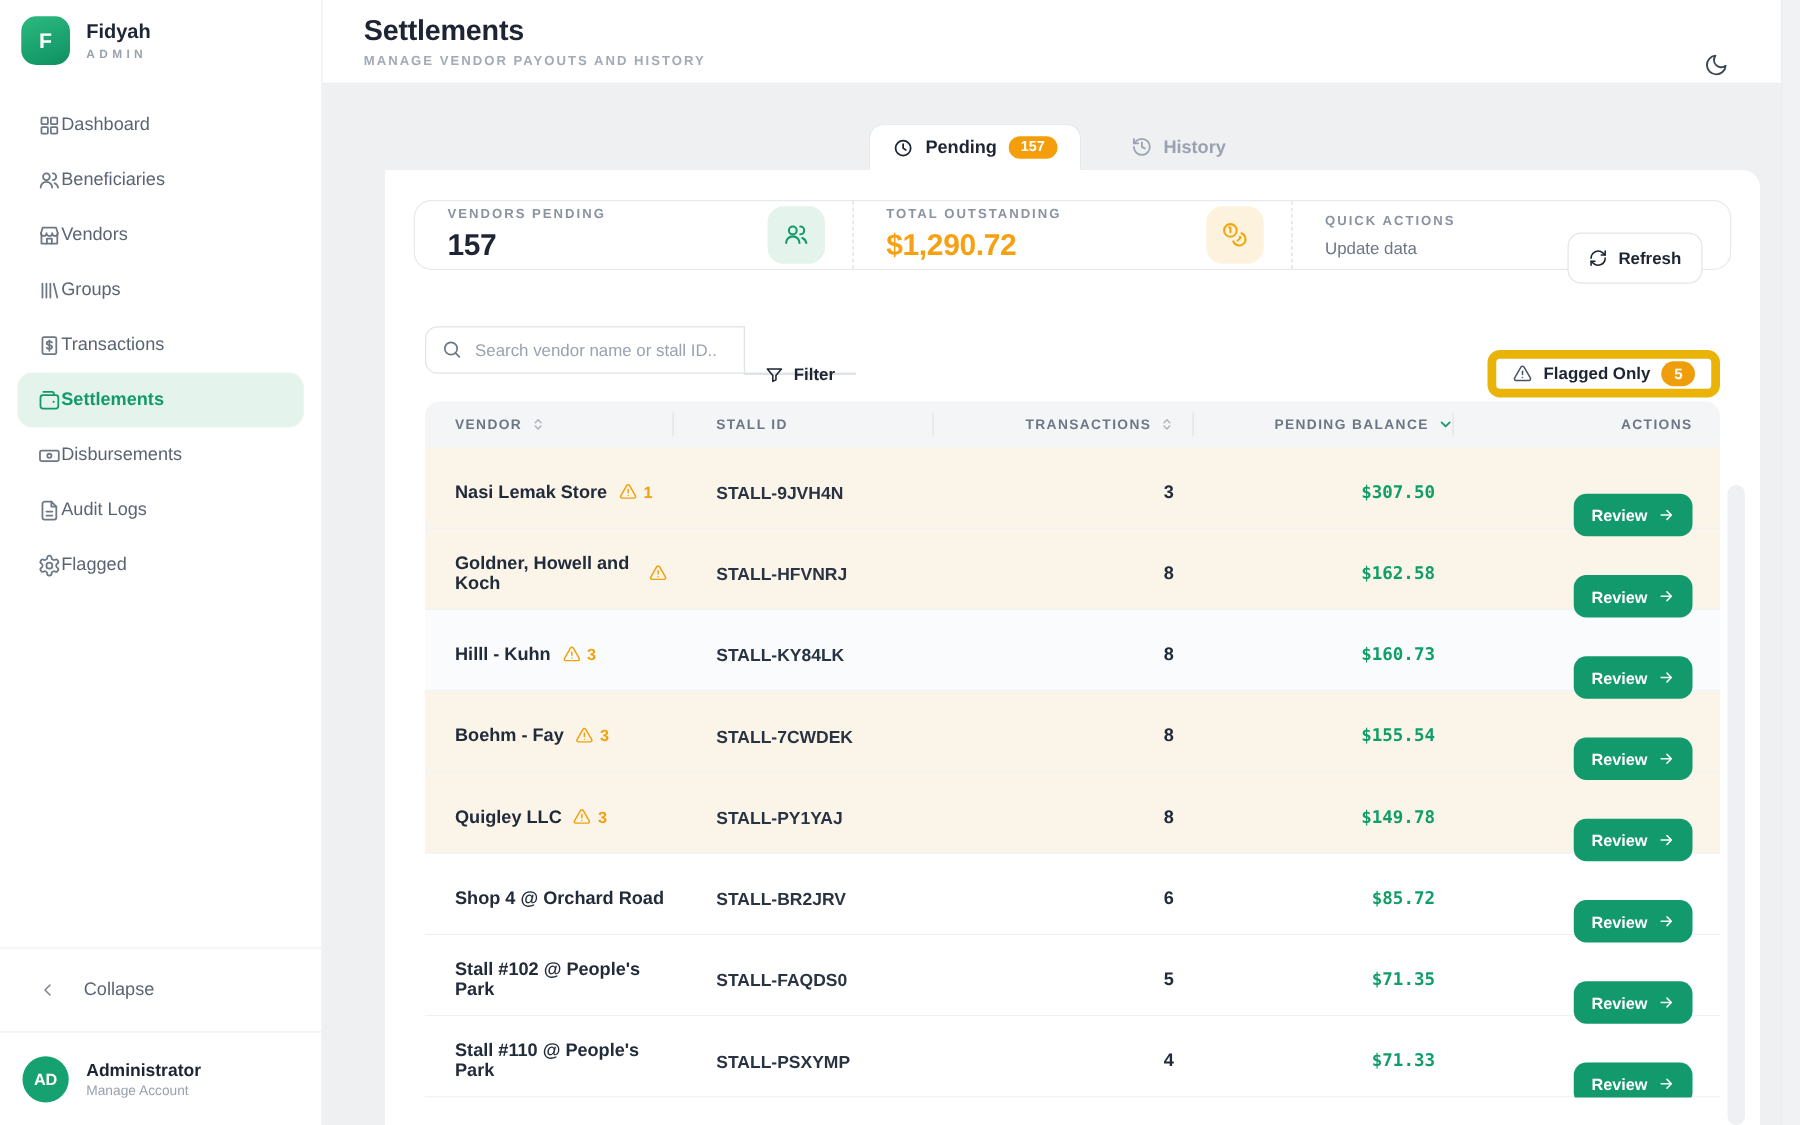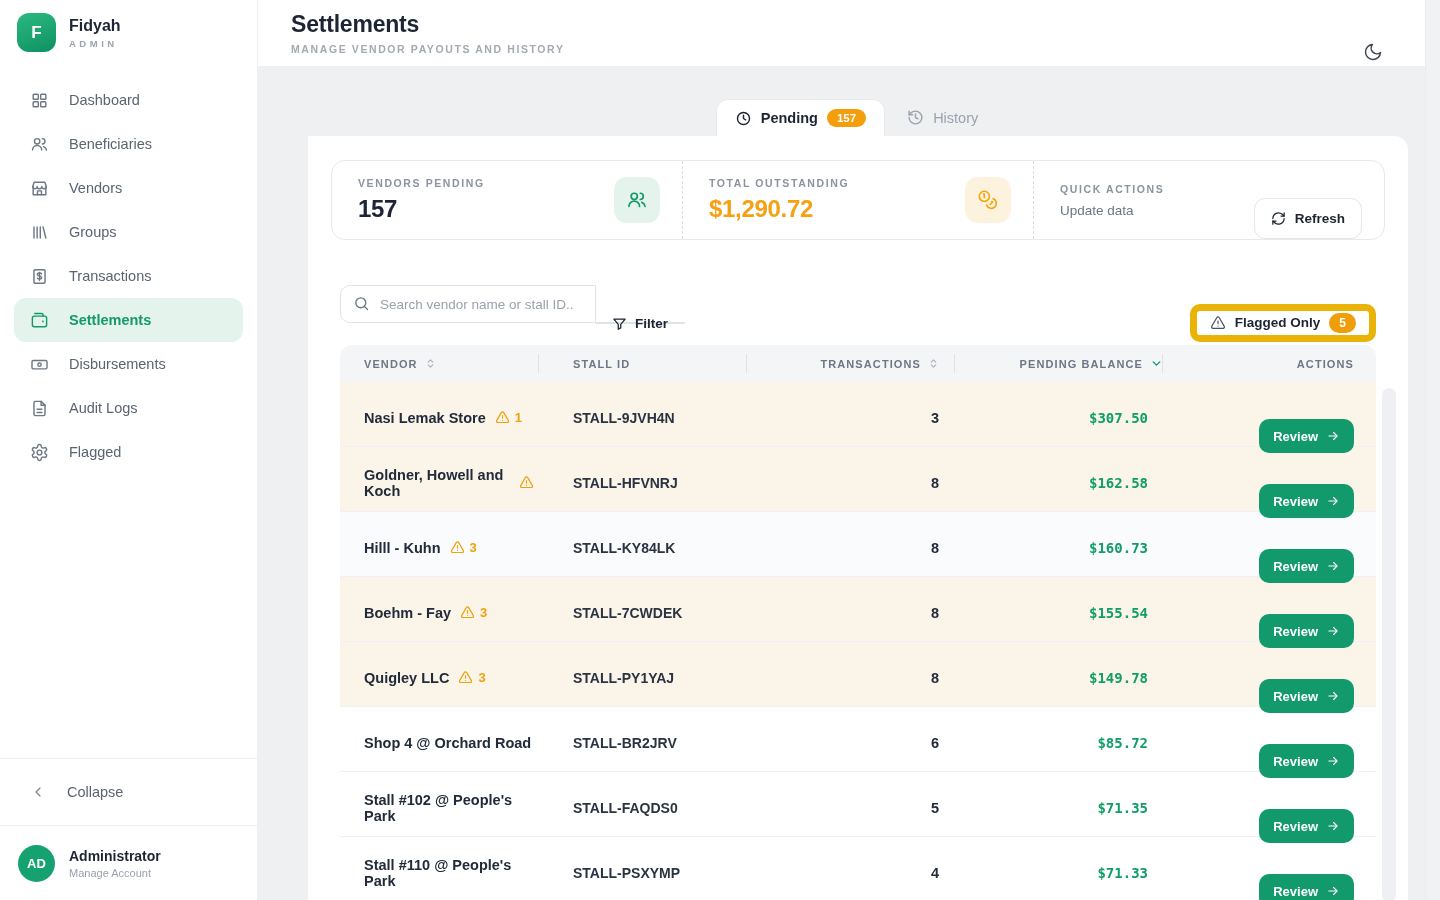--- a/index.html
+++ b/index.html
@@ -10,48 +10,48 @@
 
   .app { display: flex; width: 1440px; height: 900px; }
 
   
   .sidebar { width: 258px; min-width: 258px; background: #fff; border-right: 1px solid #edeff2; display: flex; flex-direction: column; }
   .brand { display: flex; align-items: center; gap: 13px; padding: 13px 0 0 17px; }
   .brand-logo { width: 39px; height: 39px; border-radius: 12px; background: linear-gradient(160deg, #2cba80, #0e9062); color: #fff; font-weight: 700; font-size: 17px; display: flex; align-items: center; justify-content: center; }
   .brand-name { font-size: 16px; font-weight: 700; color: var(--text-dark, #1d2433); }
   .brand-role { font-size: 9.5px; letter-spacing: 3.5px; color: var(--text-light, #9aa2af); font-weight: 600; margin-top: 3px; }
   .nav { margin-top: 26px; flex: 1; }
-  .nav-item { height: 44px; margin: 0 14px; padding: 0 16px; display: flex; align-items: center; gap: 20px; border-radius: 12px; color: #5b6472; font-size: 14.5px; font-weight: 500; cursor: pointer; }
+  .nav-item { height: 44px; margin: 0 14px; padding: 0 16px; display: flex; align-items: center; border-radius: 12px; color: #5b6472; font-size: 14.5px; font-weight: 500; cursor: pointer; }
   .nav-item .nav-icon { color: #6e7784; }
   .nav-item.active { background: var(--accent-soft, #e4f3ec); color: var(--accent, #12996c); font-weight: 700; }
   .nav-item.active .nav-icon { color: var(--accent, #12996c); }
   .collapse-row { border-top: 1px solid #eef0f2; height: 67px; display: flex; align-items: center; gap: 21px; padding: 0 16px 0 30px; color: #5b6472; font-size: 14.5px; cursor: pointer; }
   .user-row { border-top: 1px solid #eef0f2; height: 75px; display: flex; align-items: center; gap: 14px; padding: 0 18px; cursor: pointer; }
   .avatar { width: 37px; height: 37px; border-radius: 50%; background: #16a171; color: #fff; font-weight: 700; font-size: 13px; display: flex; align-items: center; justify-content: center; }
   .user-name { font-size: 14px; font-weight: 700; color: var(--text-dark, #1d2433); }
   .user-sub { font-size: 11px; color: var(--text-light, #9aa2af); margin-top: 3px; }
 
   
   .main { flex: 1; display: flex; flex-direction: column; background: var(--page-bg, #eef0f2); overflow: hidden; }
   .topbar { height: 66px; min-height: 66px; background: #fff; display: flex; align-items: center; justify-content: space-between; padding: 0 38px 0 33px; }
   .topbar h1 { font-size: 23px; font-weight: 800; letter-spacing: -0.2px; color: var(--text-dark, #1d2433); }
   .topbar-sub { font-size: 10.5px; letter-spacing: 1.6px; color: #a3aab5; font-weight: 600; margin-top: 5px; }
   .theme-toggle { background: none; border: none; color: #3d4654; cursor: pointer; padding: 4px; }
 
   .content { flex: 1; padding: 33px 0 0 33px; display: flex; flex-direction: column; overflow: hidden; align-items: center; }
   .tabbar { display: flex; height: 37px; min-height: 37px; }
   .tab { display: flex; align-items: center; gap: 9px; padding: 0 18px; font-size: 14.5px; cursor: pointer; }
   .tab.active { background: #fff; border: 1px solid #e7e9ec; border-bottom: none; border-radius: 12px 12px 0 0; font-weight: 700; color: var(--text-dark, #1d2433); }
-  .tab.inactive { color: var(--text-light, #9aa2af); font-weight: 400; padding: 0 22px; }
+  .tab.inactive { color: var(--text-light, #9aa2af); font-weight: 700; padding: 0 40px; }
   .tab-badge { background: var(--warning, #f59e0b); color: #fff; border-radius: 999px; font-size: 11.5px; font-weight: 700; padding: 3px 10px; }
 
   .card { background: #fff; width: 1100px; flex: 1; border-radius: 0 14px 0 0; position: relative; }
 
   
-  .stats { margin: 24px 23px 0; height: 80px; border: 1px solid #e7e9ec; border-radius: 14px; display: flex; }
+  .stats { margin: 24px 23px 0; height: 56px; border: 1px solid #e7e9ec; border-radius: 14px; display: flex; }
   .stat { flex: 1; display: flex; align-items: center; justify-content: space-between; padding: 0 22px 0 26px; }
   .stat:not(:last-child) { border-right: 1px dashed #d9dde2; }
   .stat-label { font-size: 10.5px; letter-spacing: 1.6px; font-weight: 700; color: #8b93a1; }
   .stat-value { font-size: 24px; font-weight: 800; margin-top: 6px; letter-spacing: -0.3px; color: var(--text-dark, #1d2433); }
   .stat-value.orange { color: #f6a013; }
   .stat-sub { font-size: 13.5px; color: var(--text-gray, #6d7685); margin-top: 8px; }
   .stat-iconbox { width: 46px; height: 46px; border-radius: 13px; display: flex; align-items: center; justify-content: center; }
   .stat-iconbox.green { background: var(--accent-soft, #e4f3ec); color: var(--accent, #12996c); }
   .stat-iconbox.orange { background: var(--warning-soft, #fdf2dd); color: #f2a70b; }
   .refresh-btn { display: flex; align-items: center; gap: 9px; background: #fff; border: 1px solid #e3e6ea; border-radius: 11px; padding: 0 16px; height: 41px; font-size: 13.5px; font-weight: 700; color: var(--text-dark, #1d2433); cursor: pointer; }

